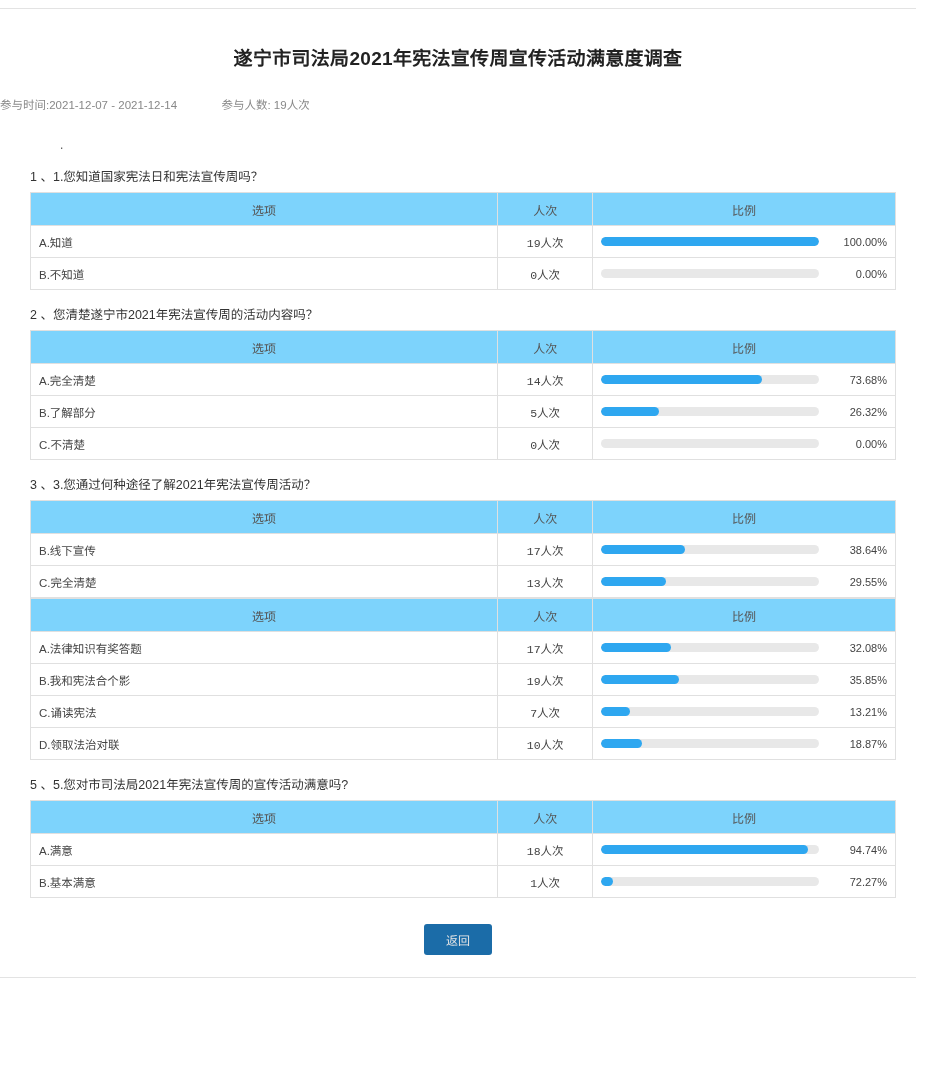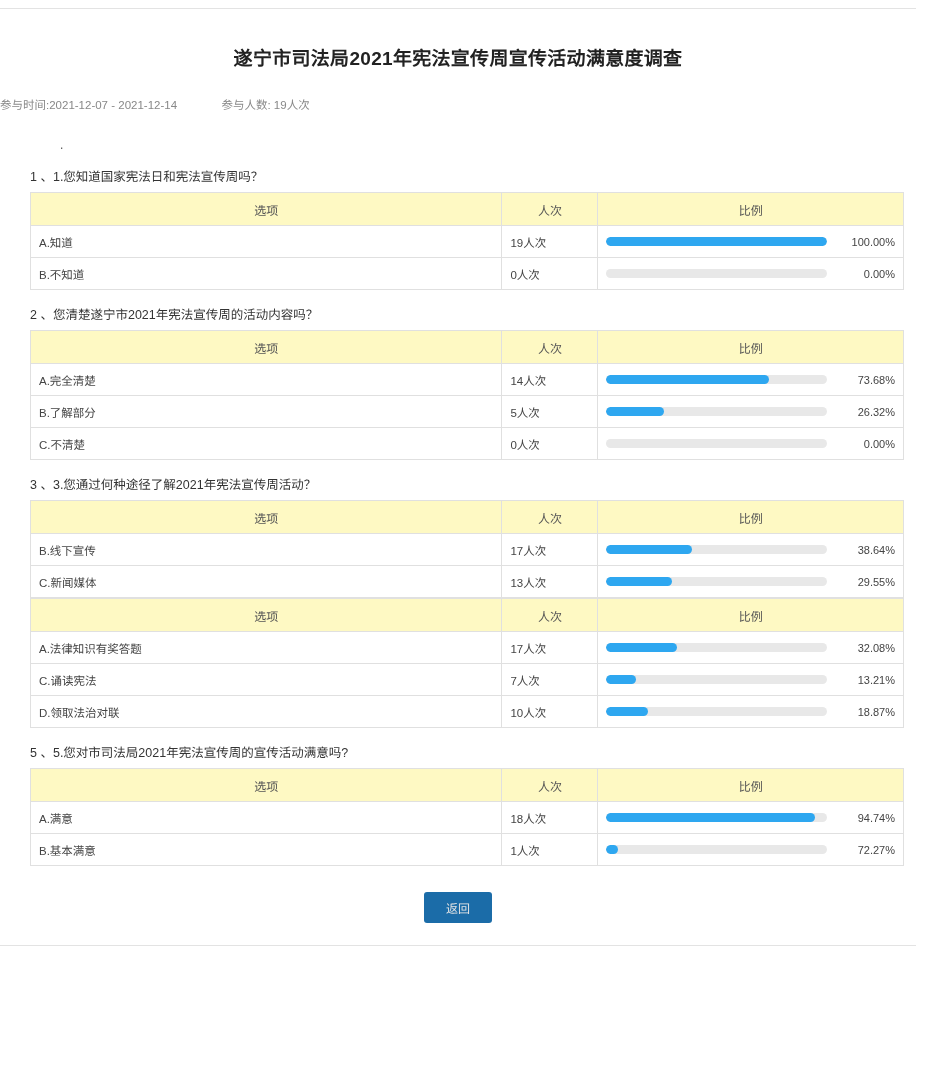--- a/index.html
+++ b/index.html
@@ -46,54 +46,54 @@
     display: inline-block;
     width: 38px;
   }
   .dot-line {
     margin: 26px 0 0 60px;
     font-size: 12px;
     color: #555;
     height: 14px;
   }
   .q-block {
-    margin: 0 12px 0 30px;
+    margin: 0 20px 0 30px;
   }
   .q-title {
     font-size: 12.5px;
     color: #333;
     margin: 14px 0 7px 0;
   }
   table.q-table {
     width: 100%;
     border-collapse: collapse;
     table-layout: fixed;
     font-size: 11.5px;
   }
   table.q-table th {
-    background: #fef9c3;
+    background: #7dd3fc;
     border: 1px solid #e0e0e0;
     font-weight: normal;
     color: #555;
     height: 30px;
     text-align: center;
     font-size: 12px;
   }
   table.q-table td {
     border: 1px solid #e0e0e0;
     height: 31px;
     color: #444;
     padding: 0 8px;
     font-size: 11.5px;
   }
   col.c-option { width: 54%; }
   col.c-count  { width: 11%; }
   col.c-ratio  { width: 35%; }
   td.opt { text-align: left; }
-  td.cnt { text-align: left; padding-left: 10px; }
+  td.cnt { text-align: center; padding-left: 10px; font-family: Liberation Mono, monospace; }
   td.ratio { padding: 0 10px 0 8px; }
   .bar-wrap {
     display: flex;
     align-items: center;
     gap: 16px;
   }
   .bar-track {
     flex: 1 1 auto;
     height: 9px;
     background: #e8e8e8;
@@ -272,21 +272,21 @@
               <td class="ratio">
                 <div class="bar-wrap">
                   <div class="bar-track">
                     <div class="bar-fill" style="width: 38.64%; background: rgb(46, 167, 240);"></div>
                   </div>
                   <div class="bar-pct">38.64%</div>
                 </div>
               </td>
             </tr>
             <tr>
-              <td class="opt">C.新闻媒体</td>
+              <td class="opt">C.完全清楚</td>
               <td class="cnt">13人次</td>
               <td class="ratio">
                 <div class="bar-wrap">
                   <div class="bar-track">
                     <div class="bar-fill" style="width: 29.55%; background: rgb(46, 167, 240);"></div>
                   </div>
                   <div class="bar-pct">29.55%</div>
                 </div>
               </td>
             </tr>
@@ -310,20 +310,32 @@
           <tbody>
             <tr>
               <td class="opt">A.法律知识有奖答题</td>
               <td class="cnt">17人次</td>
               <td class="ratio">
                 <div class="bar-wrap">
                   <div class="bar-track">
                     <div class="bar-fill" style="width: 32.08%; background: rgb(46, 167, 240);"></div>
                   </div>
                   <div class="bar-pct">32.08%</div>
+                </div>
+              </td>
+            </tr>
+            <tr>
+              <td class="opt">B.我和宪法合个影</td>
+              <td class="cnt">19人次</td>
+              <td class="ratio">
+                <div class="bar-wrap">
+                  <div class="bar-track">
+                    <div class="bar-fill" style="width: 35.85%; background: rgb(46, 167, 240);"></div>
+                  </div>
+                  <div class="bar-pct">35.85%</div>
                 </div>
               </td>
             </tr>
             <tr>
               <td class="opt">C.诵读宪法</td>
               <td class="cnt">7人次</td>
               <td class="ratio">
                 <div class="bar-wrap">
                   <div class="bar-track">
                     <div class="bar-fill" style="width: 13.21%; background: rgb(46, 167, 240);"></div>

